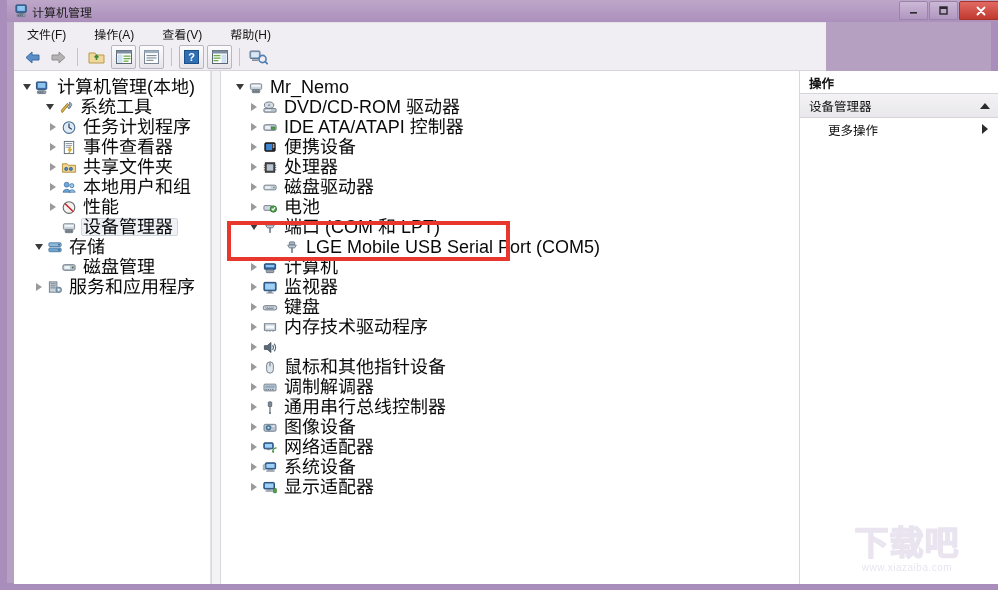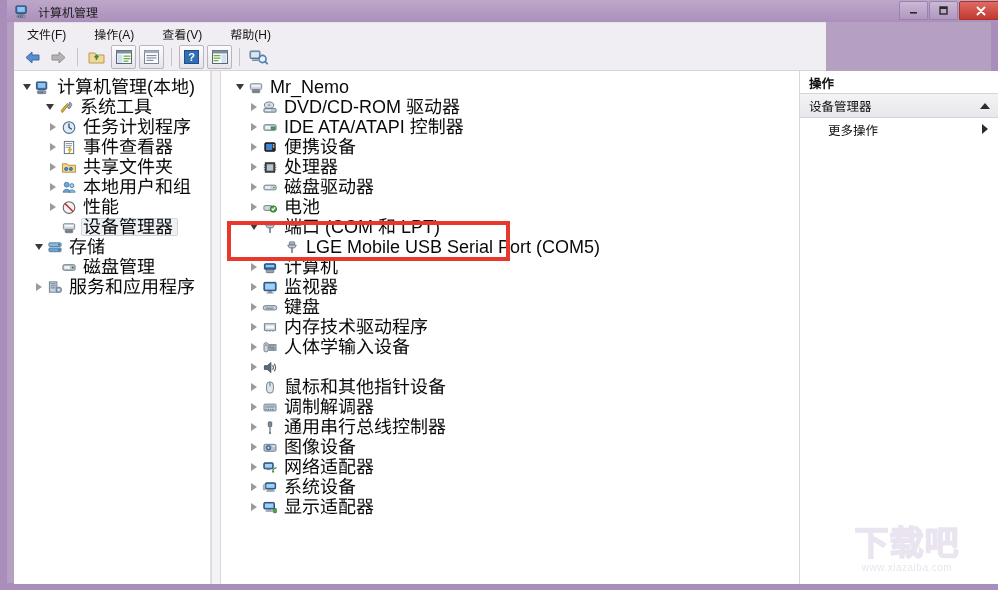--- a/index.html
+++ b/index.html
@@ -48,22 +48,22 @@
   }
   #titlebar {
     position: absolute;
     left: 0; top: 0;
     width: 998px; height: 22px;
     background: linear-gradient(180deg, #bda7c9 0%, #ac90bc 100%);
     display: flex;
     align-items: center;
   }
   #title-left {
-    display: flex; align-items: center;
-    gap: 8px;
+    display: flex; align-items: flex-start;
+    gap: 2px;
     padding-left: 8px;
     z-index: 3;
   }
   #app-title {
     font-size: 12px;
     color: #1a1a1a;
     white-space: nowrap;
   }
   #win-controls {
     position: absolute;
@@ -853,42 +853,20 @@
               <rect x="4" y="11" width="1.4" height="1.6" fill="#8d99a6"></rect>
               <rect x="7.3" y="11" width="1.4" height="1.6" fill="#8d99a6"></rect>
               <rect x="10.6" y="11" width="1.4" height="1.6" fill="#8d99a6"></rect>
             </svg>
           </span>
           <span class="sel-wrap">
               <span class="label">内存技术驱动程序</span>
             </span>
         </div>
 
-        <div class="row" style="padding-left:26px;">
-          <span class="expander">
-              <i class="tri"></i>
-            </span>
-          <span class="icon-box">
-            <svg width="16" height="15" viewBox="0 0 16 16">
-              <rect x="1.6" y="3" width="4.4" height="9.5" rx="1.6" fill="#cdd6de" stroke="#6f7b88"></rect>
-              <circle cx="3.8" cy="5.4" r="0.9" fill="#77838f"></circle>
-              <rect x="7" y="5" width="7.4" height="6" fill="#b7c3cf" stroke="#6f7b88"></rect>
-              <rect x="7.8" y="5.8" width="1.2" height="1" fill="#596773"></rect>
-              <rect x="9.6" y="5.8" width="1.2" height="1" fill="#596773"></rect>
-              <rect x="11.4" y="5.8" width="1.2" height="1" fill="#596773"></rect>
-              <rect x="7.8" y="7.4" width="1.2" height="1" fill="#596773"></rect>
-              <rect x="9.6" y="7.4" width="1.2" height="1" fill="#596773"></rect>
-              <rect x="11.4" y="7.4" width="1.2" height="1" fill="#596773"></rect>
-              <rect x="8.4" y="9" width="4.6" height="1" fill="#596773"></rect>
-            </svg>
-          </span>
-          <span class="sel-wrap">
-              <span class="label">人体学输入设备</span>
-            </span>
-        </div>
 
         <div class="row selected" style="padding-left:26px;">
           <span class="expander">
               <i class="tri"></i>
             </span>
           <span class="icon-box">
             <svg width="16" height="15" viewBox="0 0 16 16">
               <path d="M2 6 L5 6 L9 2.6 L9 13.4 L5 10 L2 10 Z" fill="#5b6b7b" stroke="#39454f" stroke-width="0.8"></path>
               <path d="M10.6 5.6 a3.4 3.4 0 0 1 0 4.8" stroke="#5b6b7b" stroke-width="1.2" fill="none"></path>
               <path d="M12.4 4 a5.8 5.8 0 0 1 0 8" stroke="#5b6b7b" stroke-width="1.2" fill="none"></path>

